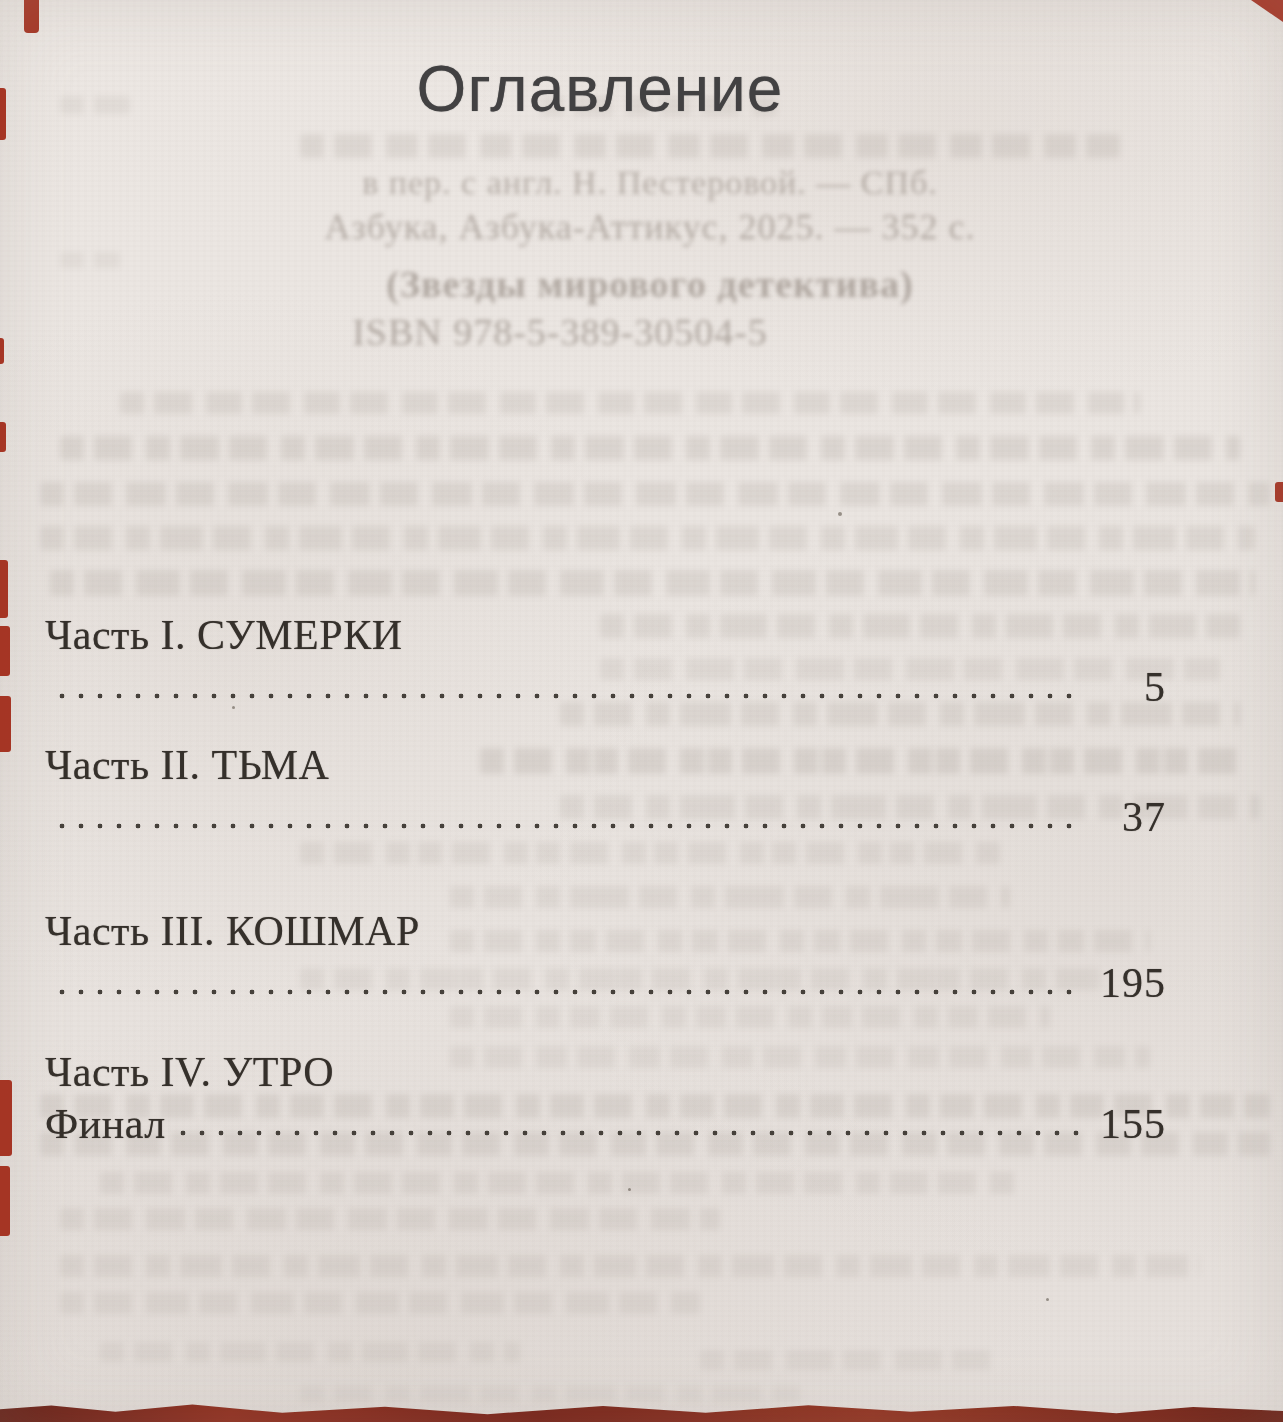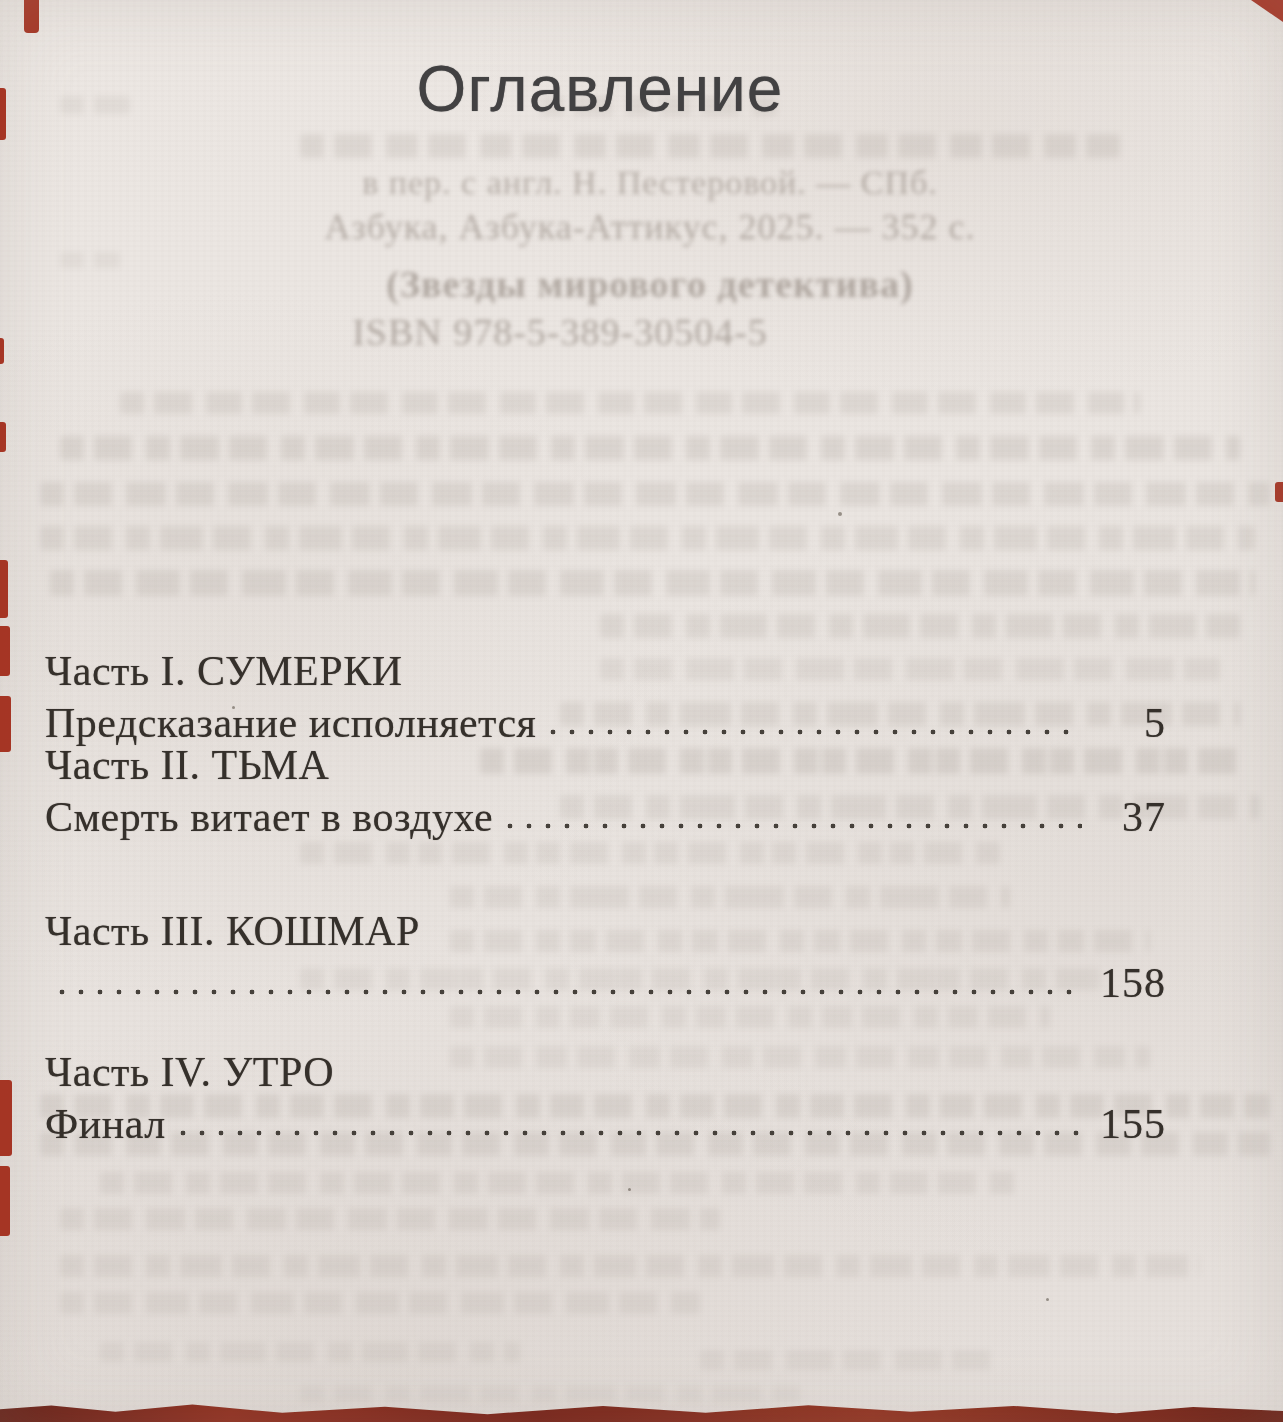--- a/index.html
+++ b/index.html
@@ -102,41 +102,39 @@
 <div class="bleed-bar" style="top: 1132px; left: 40px; width: 1230px; height: 24px; opacity: 0.12; background-size: 97px 100%;"></div>
 <div class="bleed-bar" style="top: 1172px; left: 100px; width: 920px; height: 22px; opacity: 0.1; background-size: 134px 100%;"></div>
 <div class="bleed-bar" style="top: 1208px; left: 60px; width: 660px; height: 22px; opacity: 0.1; background-size: 101px 100%;"></div>
 <div class="bleed-bar" style="top: 1255px; left: 60px; width: 1140px; height: 22px; opacity: 0.1; background-size: 138px 100%;"></div>
 <div class="bleed-bar" style="top: 1292px; left: 60px; width: 640px; height: 22px; opacity: 0.09; background-size: 105px 100%;"></div>
 <div class="bleed-bar" style="top: 1342px; left: 100px; width: 420px; height: 20px; opacity: 0.08; background-size: 142px 100%;"></div>
 <div class="bleed-bar" style="top: 1350px; left: 700px; width: 300px; height: 20px; opacity: 0.08; background-size: 109px 100%;"></div>
 <div class="bleed-bar" style="top: 1385px; left: 300px; width: 500px; height: 18px; opacity: 0.06; background-size: 146px 100%;"></div>
 <div class="page-title">Оглавление</div>
 
-<div class="toc-entry" style="top:648px;">
+<div class="toc-entry" style="top:612px;">
   <div class="toc-part">Часть I. СУМЕРКИ</div>
   <div class="toc-row">
-    <span class="toc-sub">Предсказание исполняется</span>
     <span class="leader"></span>
     <span class="toc-page">5</span>
   </div>
 </div>
 <div class="toc-entry" style="top:742px;">
   <div class="toc-part">Часть II. ТЬМА</div>
   <div class="toc-row">
-    <span class="toc-sub">Смерть витает в воздухе</span>
     <span class="leader"></span>
     <span class="toc-page">37</span>
   </div>
 </div>
 <div class="toc-entry" style="top:872px;margin-top:36px;">
   <div class="toc-part">Часть III. КОШМАР</div>
   <div class="toc-row">
     <span class="leader"></span>
-    <span class="toc-page">158</span>
+    <span class="toc-page">195</span>
   </div>
 </div>
 <div class="toc-entry" style="top:1049px;">
   <div class="toc-part">Часть IV. УТРО</div>
   <div class="toc-row">
     <span class="toc-sub">Финал</span>
     <span class="leader"></span>
     <span class="toc-page">155</span>
   </div>
 </div>

